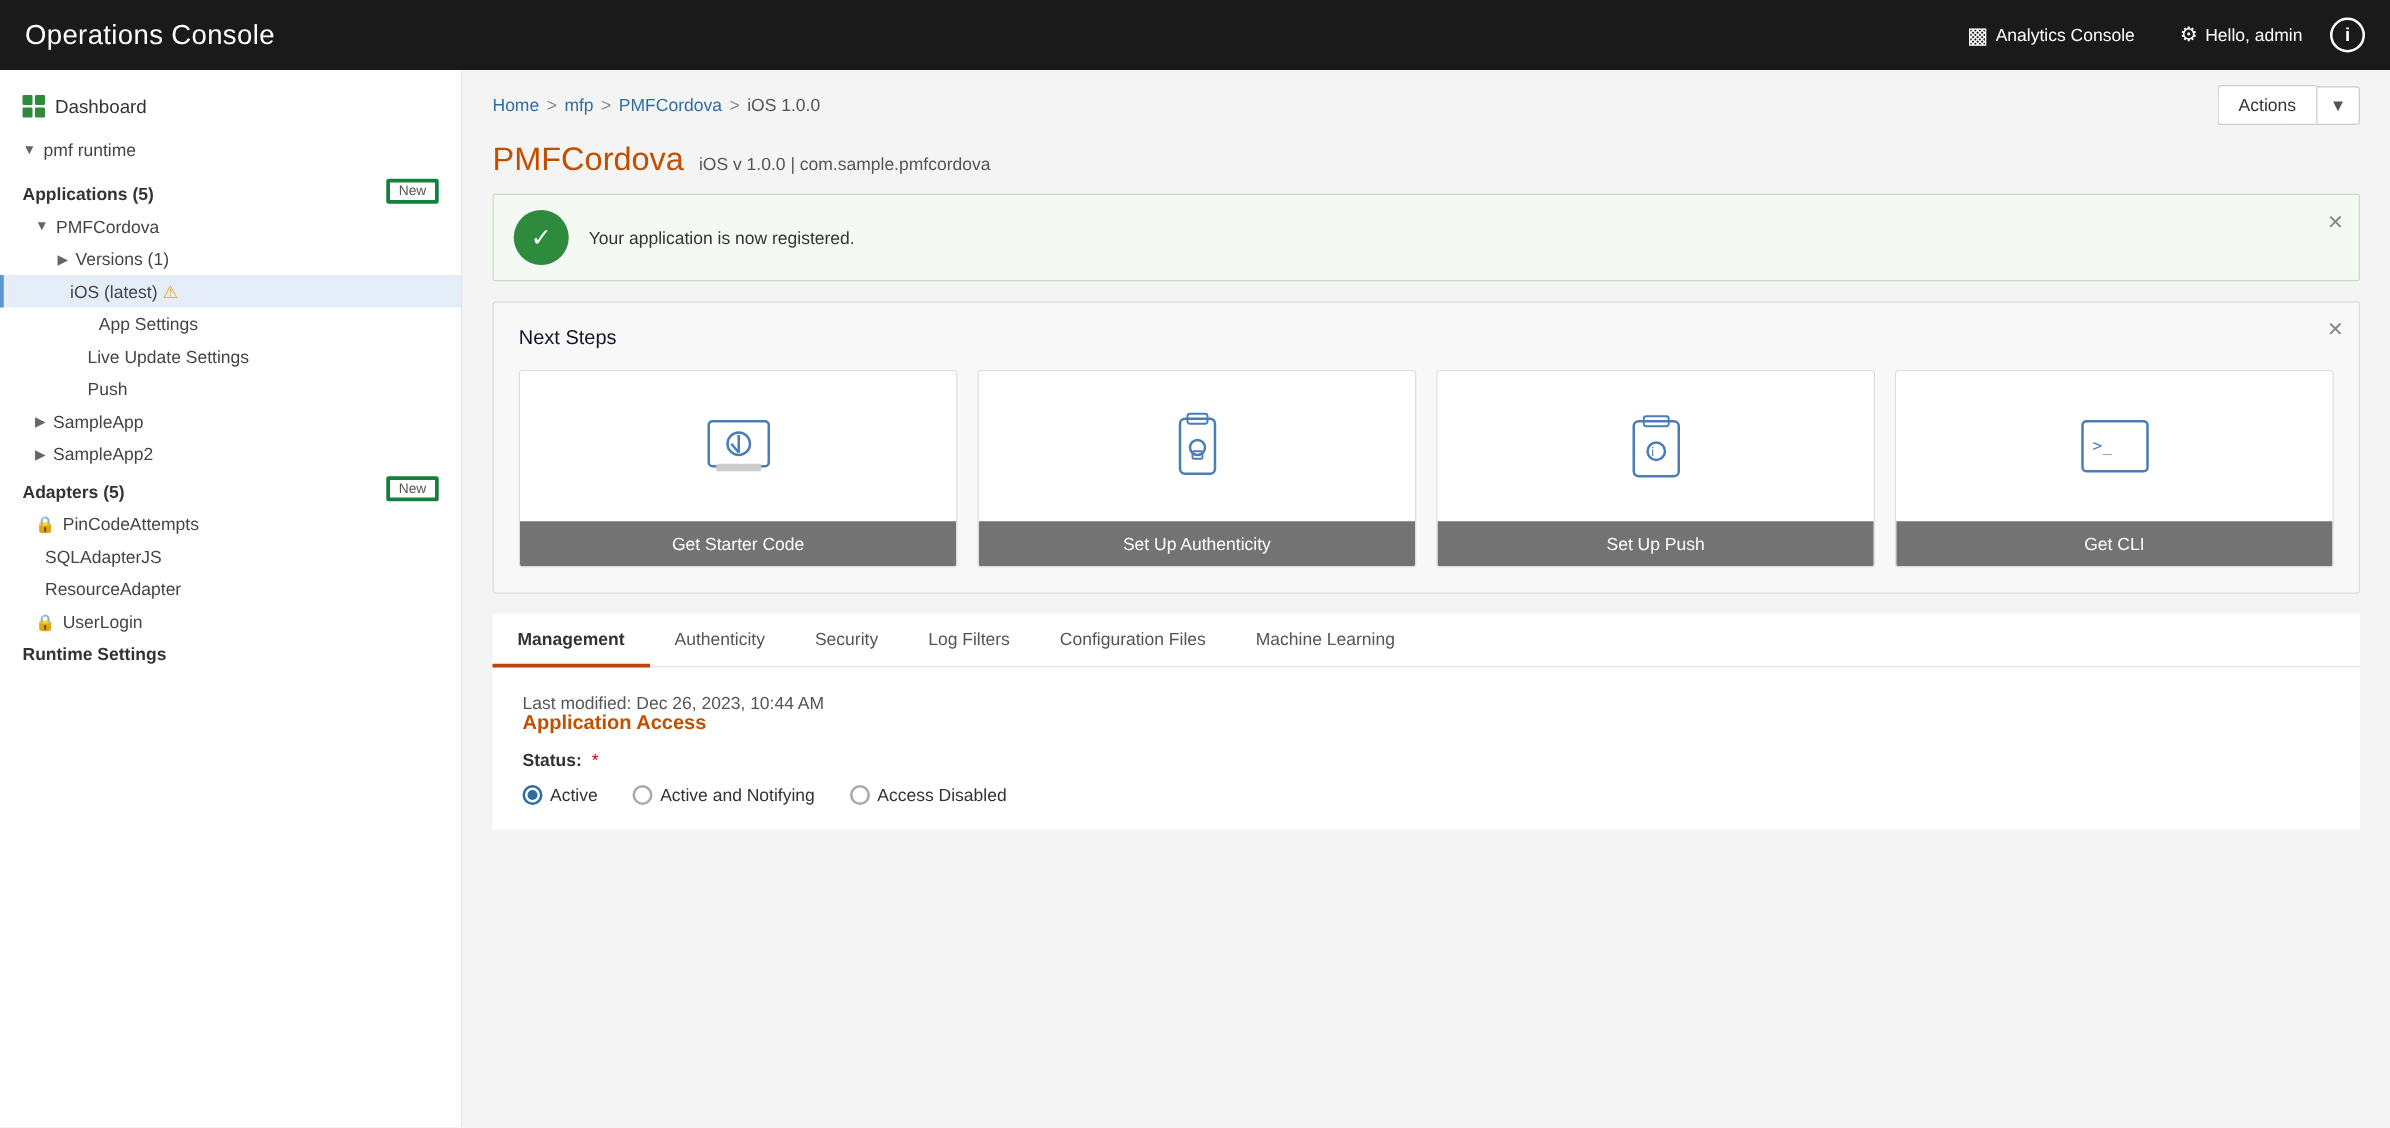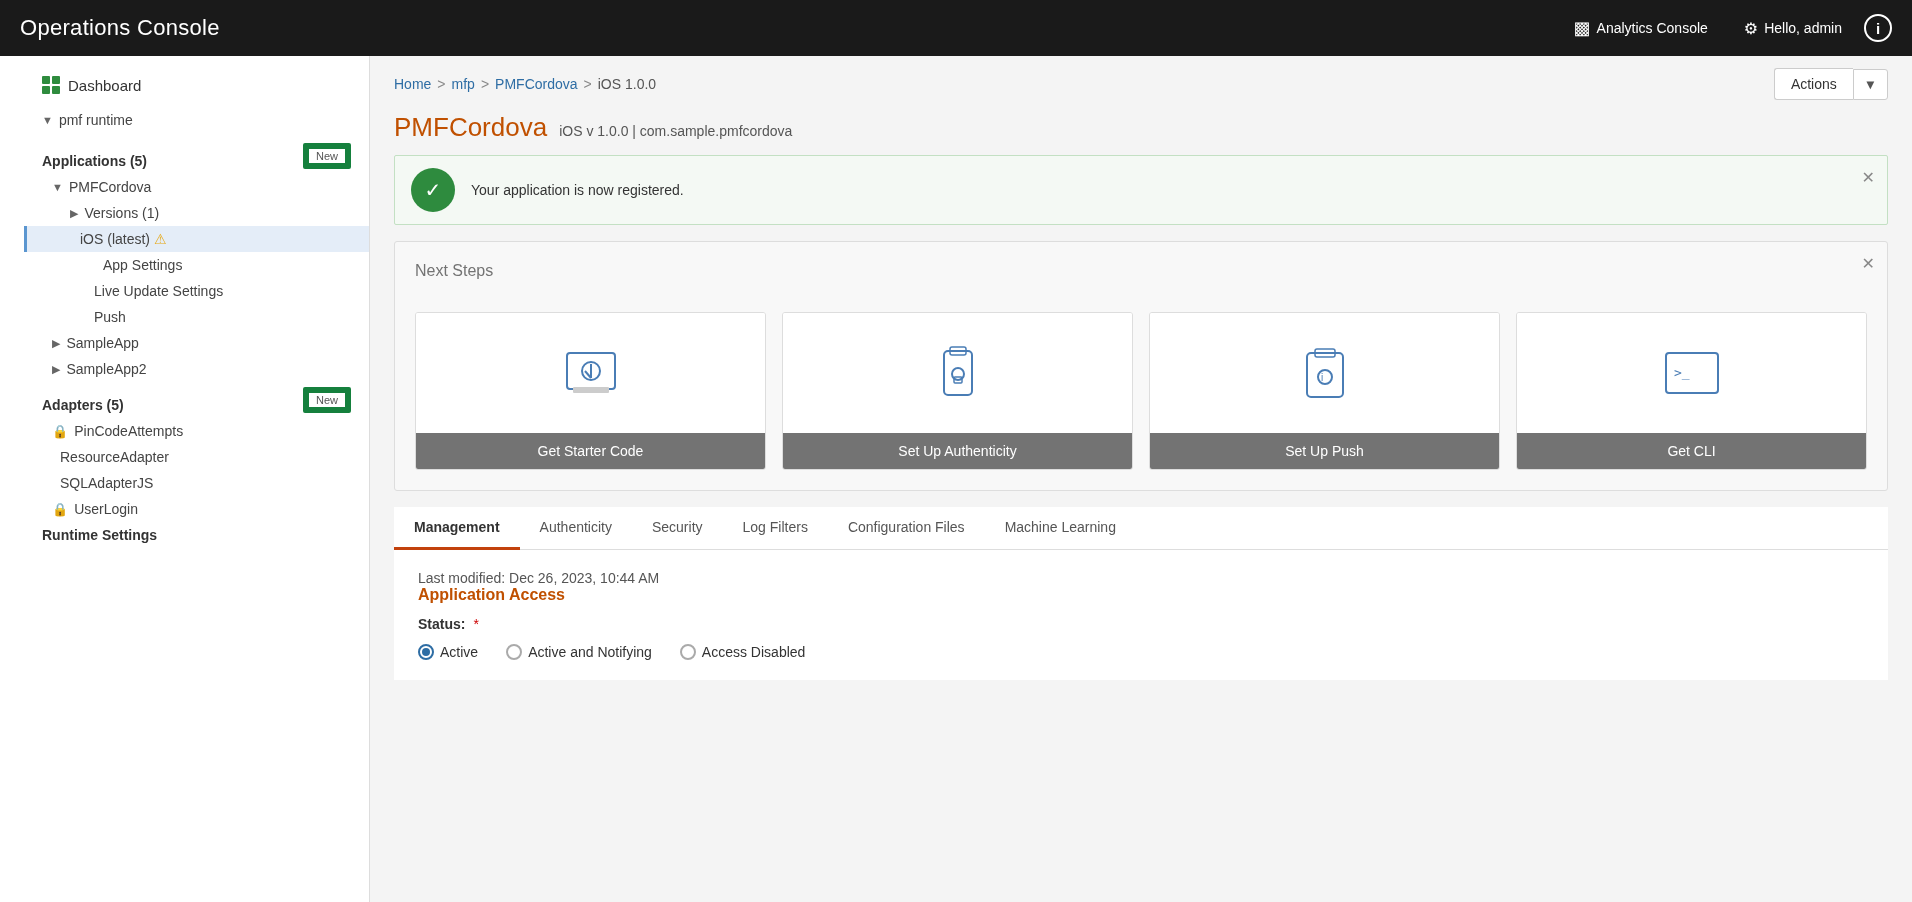--- a/index.html
+++ b/index.html
@@ -58,21 +58,21 @@
 
     
     .sidebar {
       width: 370px;
       background: #fff;
       border-right: 1px solid #ddd;
       overflow-y: auto;
       flex-shrink: 0;
       position: relative;
     }
-    .sidebar-inner { padding: 12px 0; margin-left: 24px; }
+    .sidebar-inner { padding: 12px 0; }
 
     .sidebar-dashboard {
       display: flex;
       align-items: center;
       gap: 8px;
       padding: 8px 18px;
       font-size: 15px;
       font-weight: 500;
       cursor: pointer;
       color: #333;
@@ -111,21 +111,21 @@
       padding: 5px 18px;
       cursor: pointer;
     }
     .sidebar-category-label {
       font-size: 14px;
       font-weight: 600;
       color: #333;
     }
     .badge-new {
       background: #fff;
-      border: 6px solid #15803d;
+      border: 3px solid #15803d;
       color: #555;
       font-size: 11px;
       padding: 1px 7px;
       border-radius: 2px;
     }
 
     .sidebar-item {
       padding: 5px 18px 5px 28px;
       cursor: pointer;
       display: flex;
@@ -256,22 +256,22 @@
       background: #f8f8f8;
       border: 1px solid #ddd;
       border-radius: 3px;
       padding: 20px;
       margin-bottom: 16px;
       position: relative;
     }
     .next-steps-title {
       font-size: 16px;
       font-weight: 500;
-      margin-bottom: 32px;
-      color: #737373;
+      margin-bottom: 16px;
+      color: #0f172a;
     }
     .next-steps-grid {
       display: grid;
       grid-template-columns: repeat(4, 1fr);
       gap: 16px;
     }
     .next-step-item {
       background: #fff;
       border: 1px solid #ddd;
       border-radius: 3px;
@@ -475,25 +475,25 @@
         </span>
         <span class="badge-new">New</span>
       </div>
 
       <div class="sidebar-item" style="padding-left:28px; display:flex; align-items:center; gap:6px;">
         <span class="lock-icon">🔒</span>
         <span>PinCodeAttempts</span>
       </div>
 
       <div class="sidebar-item" style="padding-left:36px;">
+        <span>SQLAdapterJS</span>
+      </div>
+
+      <div class="sidebar-item" style="padding-left:36px;">
         <span>ResourceAdapter</span>
-      </div>
-
-      <div class="sidebar-item" style="padding-left:36px;">
-        <span>SQLAdapterJS</span>
       </div>
 
       <div class="sidebar-item" style="padding-left:28px; display:flex; align-items:center; gap:6px;">
         <span class="lock-icon">🔒</span>
         <span>UserLogin</span>
       </div>
 
       <div class="sidebar-category-row">
         <span class="sidebar-category-label">Runtime Settings</span>
       </div>

